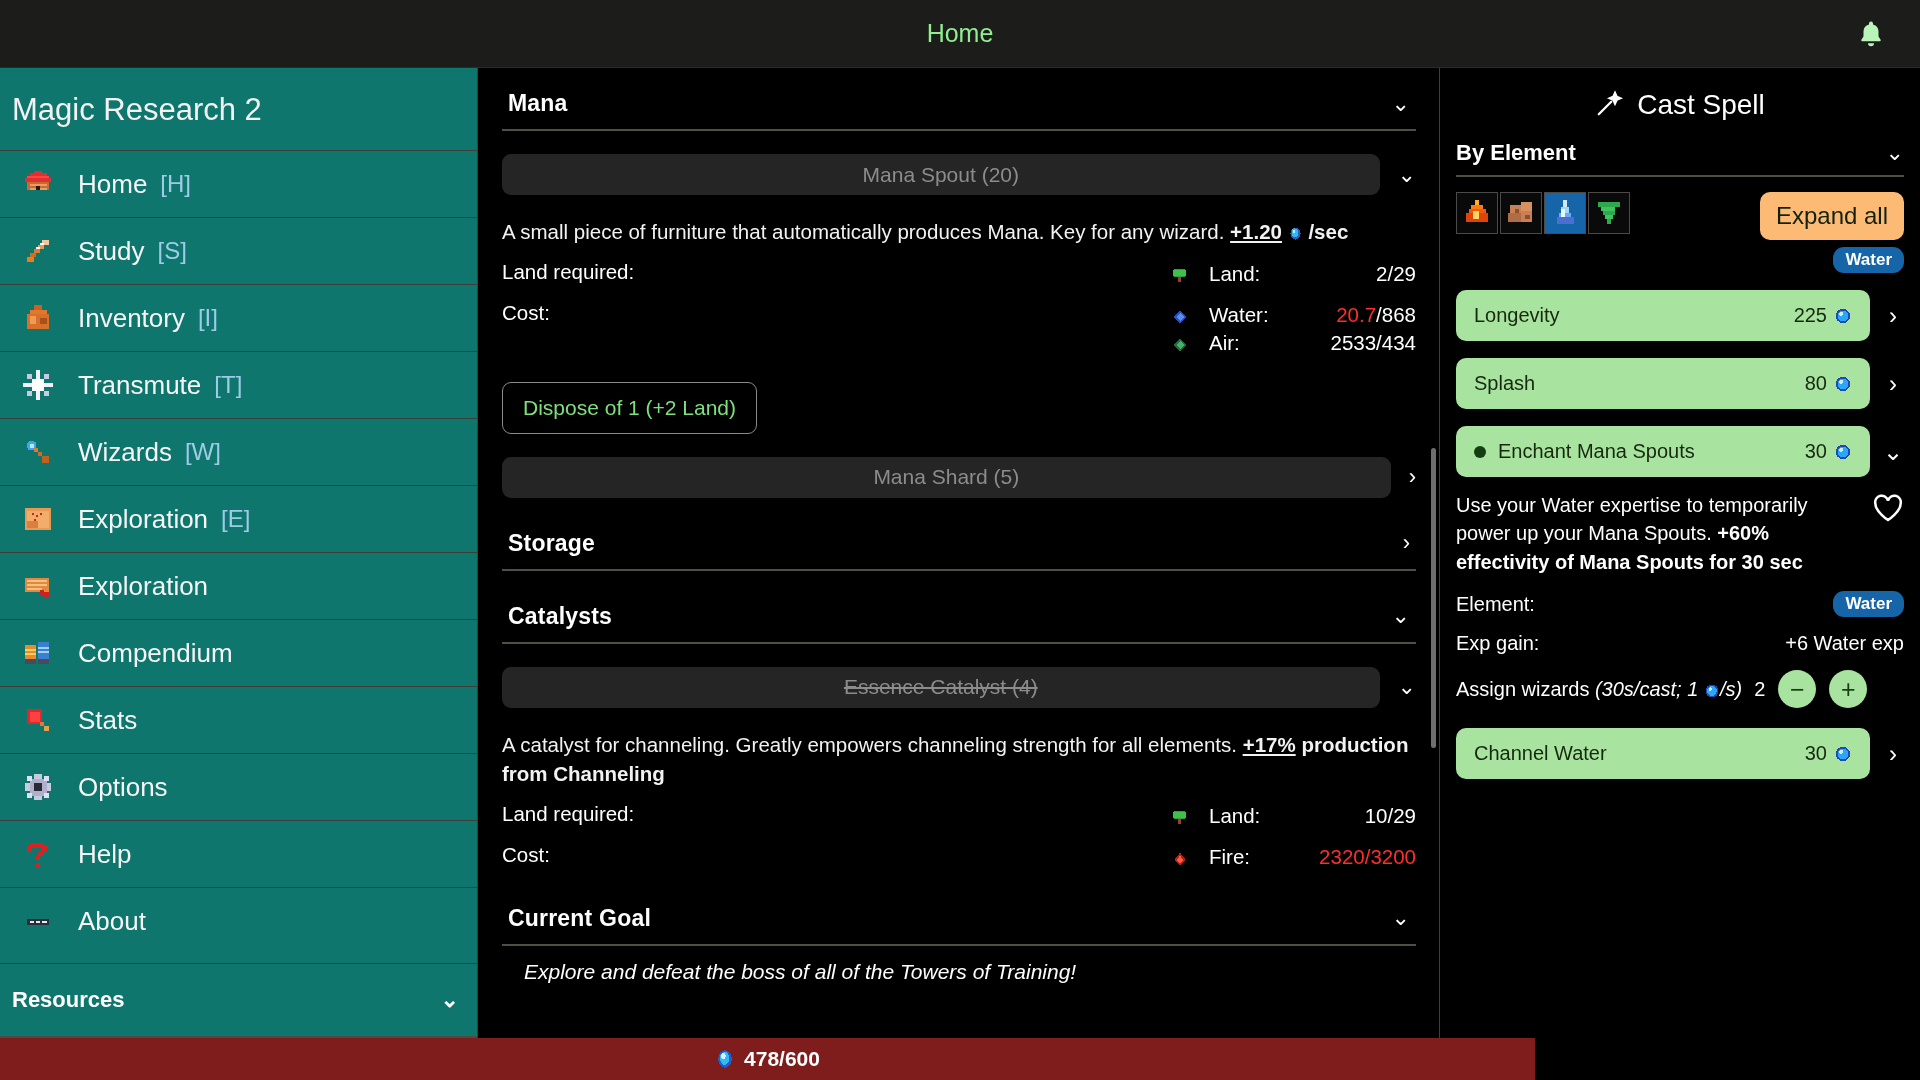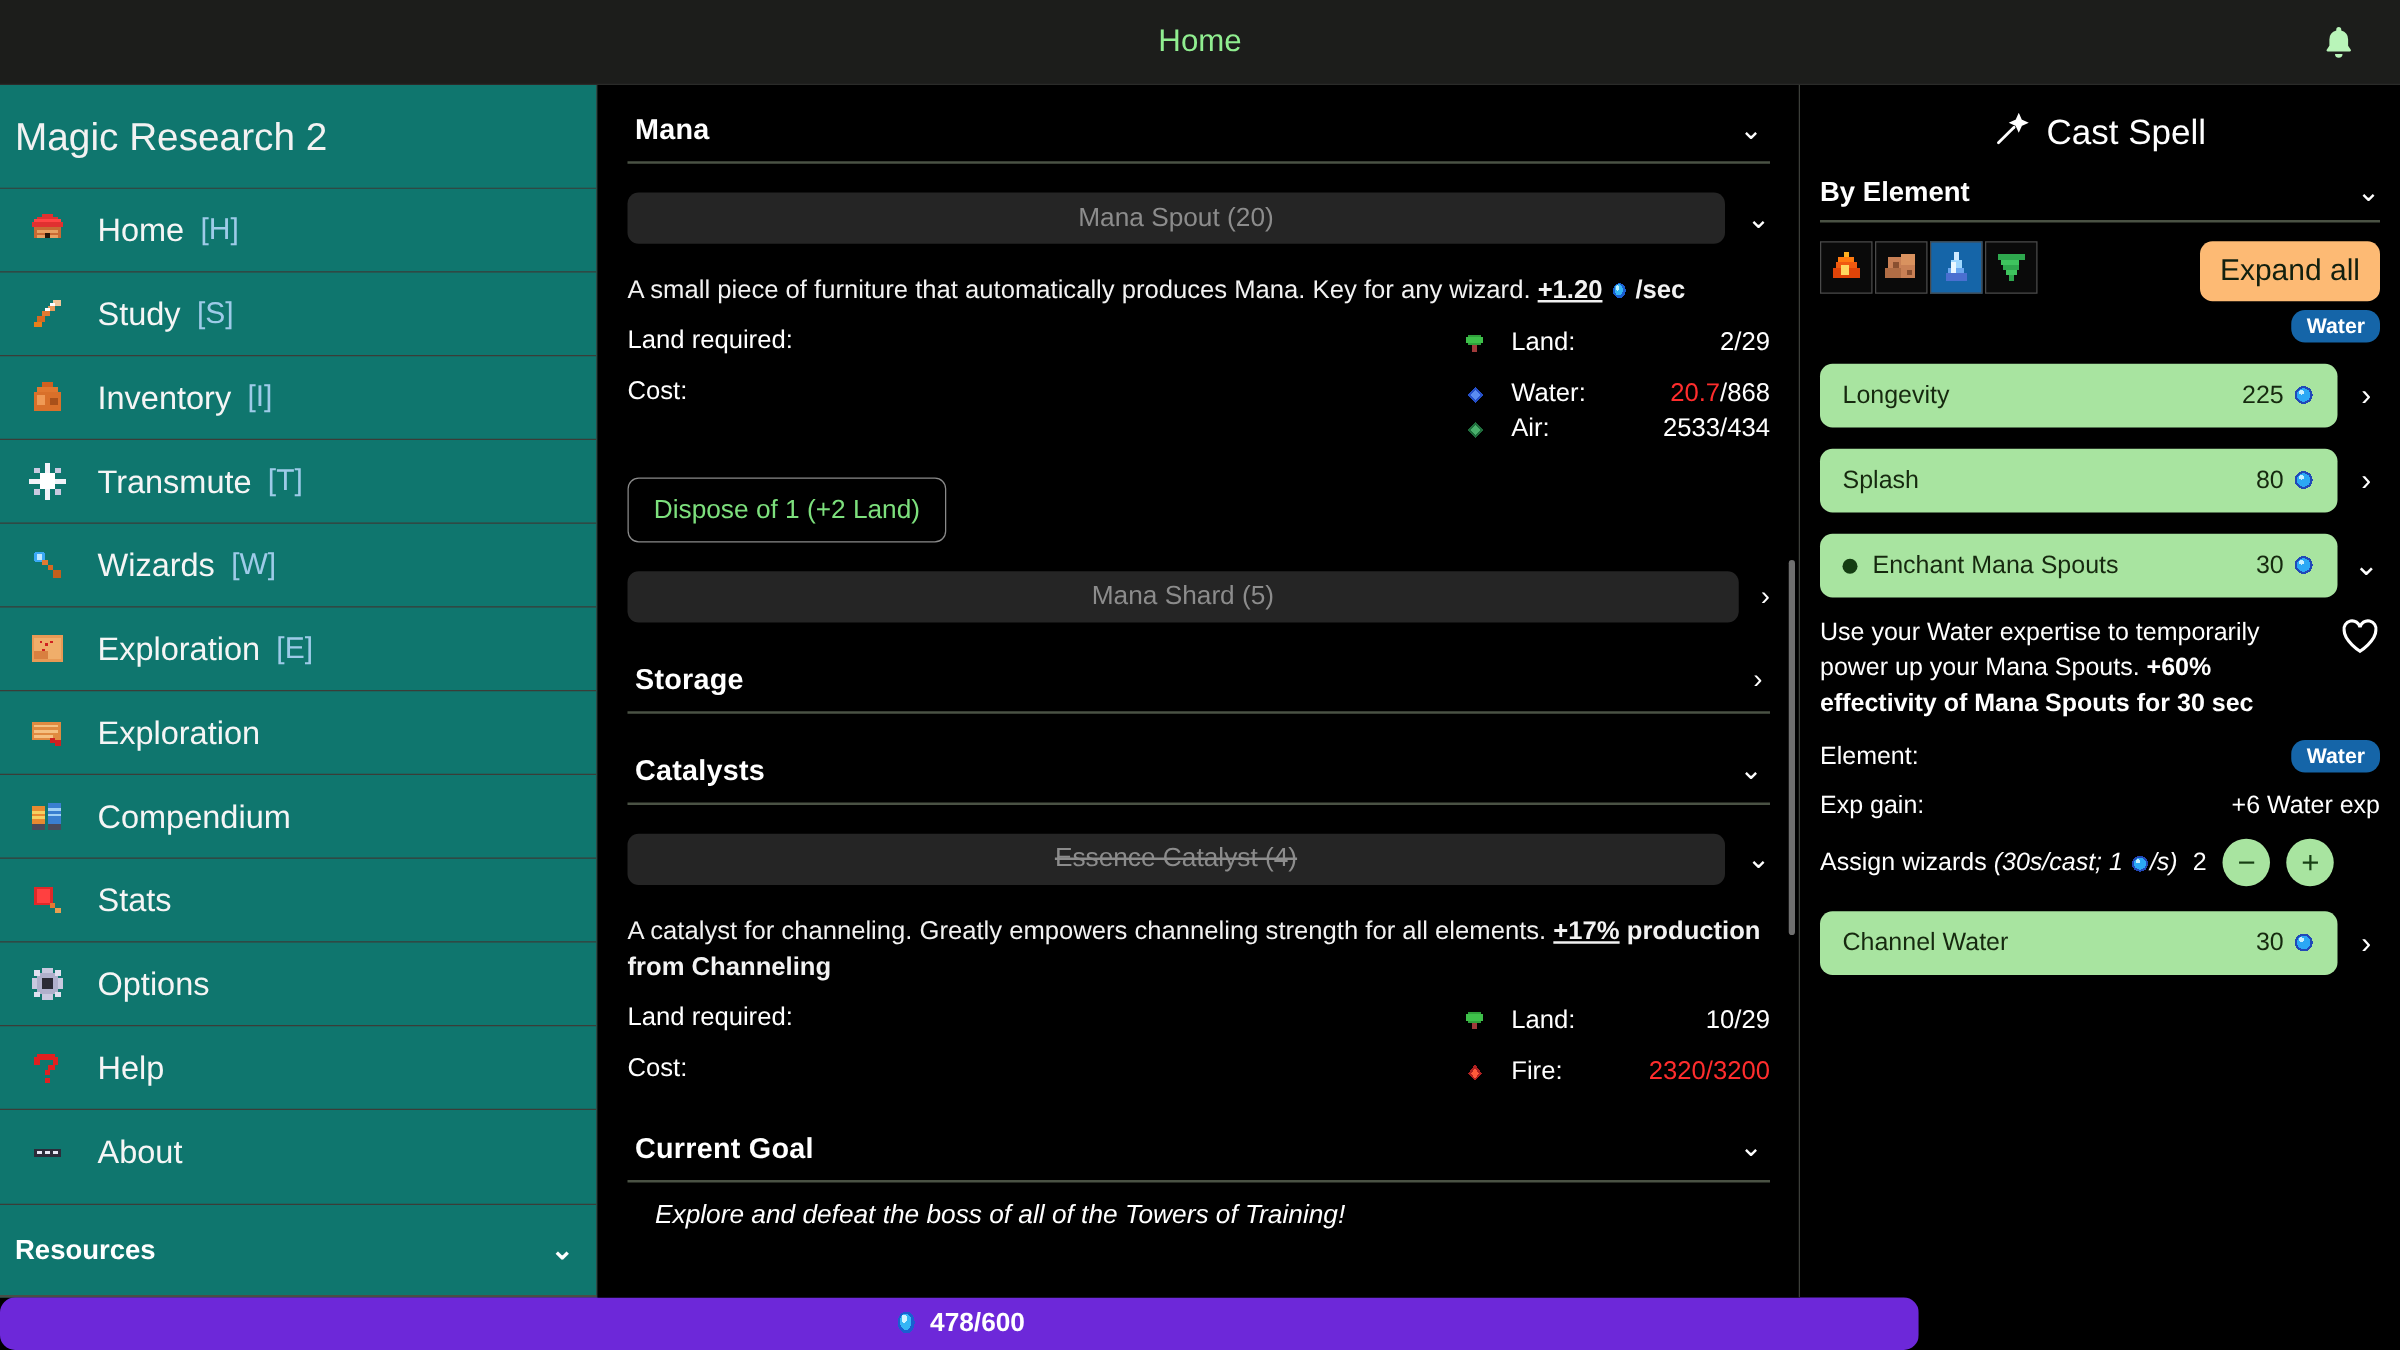--- a/index.html
+++ b/index.html
@@ -672,21 +672,21 @@
               </svg></span>
           </span>
         </button>
         <span class="spell-chev">›</span>
       </div>
 
     </div>
   </div>
 
   <div class="botwrap">
-    <div class="progress" style="background: #6d28d9; border-radius: 12px;">
+    <div class="progress" style="background: #7f1d1d;">
       <span>
         <svg width="20" height="22" viewBox="0 0 10 11" shape-rendering="crispEdges" style="vertical-align:-4px">
           <ellipse cx="5" cy="5.5" rx="3.4" ry="4.4" fill="#1b5fd0"></ellipse>
           <ellipse cx="4.8" cy="5.2" rx="2.3" ry="3.3" fill="#35b6f5"></ellipse>
           <ellipse cx="4.2" cy="4" rx="1.1" ry="1.6" fill="#d3f4ff"></ellipse>
         </svg></span>
       <span>478/600</span>
     </div>
     <div class="botrest"></div>
   </div>

